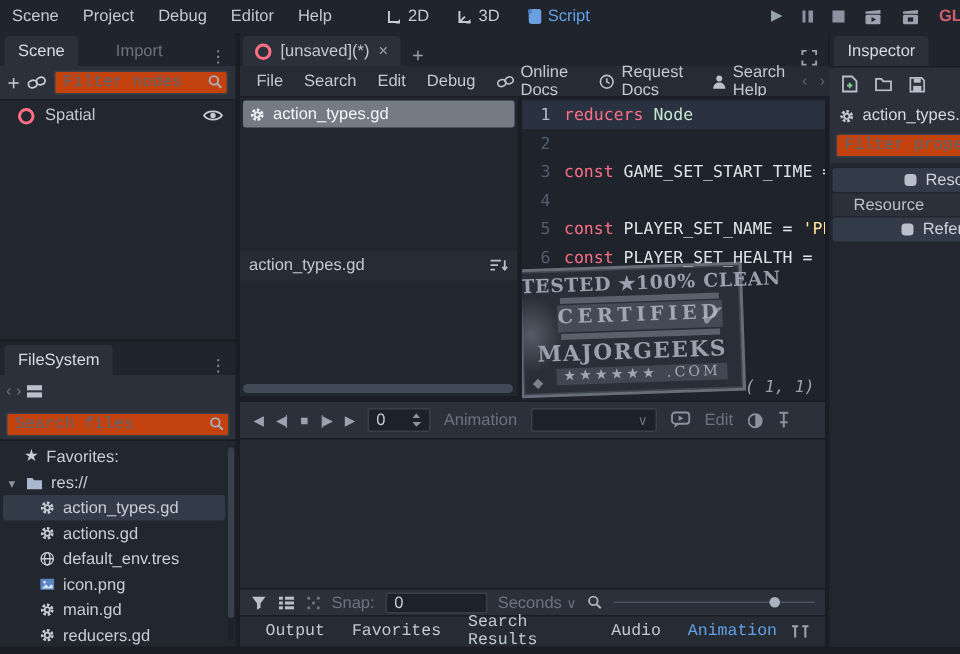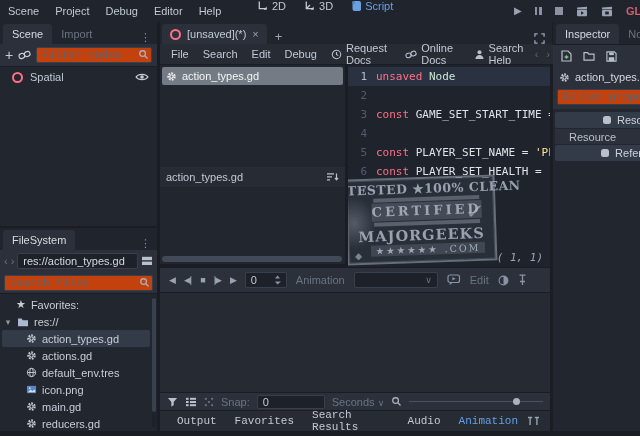--- a/index.html
+++ b/index.html
@@ -7,35 +7,35 @@
        font-family:"Liberation Sans",sans-serif;font-size:11px;color:#c3c9d3;cursor:default;
        -webkit-user-select:none;user-select:none;}
   .dim{color:#6b7382;}
   svg{display:block;flex:none;}
 
   
   .topbar{position:absolute;left:0;top:0;width:640px;height:22px;background:#20242c;
           display:flex;align-items:center;}
   .menu-item{padding:0 8px;height:22px;display:flex;align-items:center;}
   .modes{position:absolute;left:250px;top:0;height:22px;display:flex;align-items:center;gap:4px;}
-  .mode{display:flex;align-items:flex-start;gap:4px;padding:0 7px;height:22px;}
+  .mode{display:flex;align-items:center;gap:4px;padding:0 7px;height:22px;}
   .mode.active{color:#64a0e8;}
   .playbar{position:absolute;left:514px;top:0;height:22px;display:flex;align-items:center;gap:13px;}
   .glyph-btn{color:#9aa2b0;font-size:10px;line-height:1;}
   .bars{display:inline-flex;gap:2px;}
   .bars i{width:2.5px;height:8px;background:#8b93a2;}
   .sq{width:8px;height:8px;background:#8b93a2;}
   .renderer{position:absolute;left:626px;top:0;height:22px;display:flex;align-items:center;
             color:#d0606c;font-weight:bold;white-space:nowrap;}
 
   
   .dock-tabs{height:22px;background:#20242c;display:flex;align-items:flex-end;padding-left:3px;}
   .tab{height:20px;padding:0 9px;display:flex;align-items:center;gap:4px;background:#2b303a;
        border-radius:3px 3px 0 0;color:#d6dbe3;white-space:nowrap;}
-  .tab.dim{background:transparent;color:#6b7382;}
+  .tab.dim{background:transparent;color:#6b7382;margin-left:16px;}
   .dots{margin-left:auto;padding:0 6px;color:#8b93a2;font-size:11px;}
   .toolbar{height:22px;background:#2b303a;display:flex;align-items:center;padding:0 5px;gap:5px;}
   .input-wrap{position:relative;flex:1;height:16px;}
   .input-wrap input{width:100%;height:100%;box-sizing:border-box;background:#c2410c;
       border:1px solid #3a4049;border-radius:2px;color:#c3c9d3;padding:0 18px 0 5px;
       font-family:Liberation Mono, monospace;font-size:11px;outline:none;}
   .input-wrap input::placeholder{color:#5d6573;}
   .input-wrap .mag{position:absolute;right:3px;top:2px;}
   .well{background:#1d2129;border:1px solid #3a4049;border-radius:2px;display:flex;
         align-items:center;padding:0 5px;height:16px;box-sizing:border-box;}
@@ -264,21 +264,20 @@
   </div>
 
   <div class="fs-dock">
     <div class="dock-tabs">
       <span class="tab">FileSystem</span>
       <span class="dots">⋮</span>
     </div>
     <div class="fs-nav">
       <span class="dim">‹</span>
       <span class="dim">›</span>
-      <span class="well fs-path">res://action_types.gd</span>
       <span>
           <svg width="12" height="10" viewBox="0 0 12 10">
             <rect x="1" y="0.8" width="10" height="3.4" fill="#b9c0cb"></rect>
             <rect x="1" y="5.6" width="10" height="3.4" fill="#b9c0cb"></rect>
           </svg>
         </span>
     </div>
     <div class="fs-search">
       <span class="input-wrap">
         <input placeholder="Search files" style="">
@@ -384,36 +383,36 @@
         </svg>
       </span>
   </div>
 
   <div class="script-menubar">
     <span class="smenu">File</span>
     <span class="smenu">Search</span>
     <span class="smenu">Edit</span>
     <span class="smenu">Debug</span>
     <span class="doclink">
+      <span style="transform:rotate(-20deg);">
+          <svg width="12" height="7" viewBox="0 0 14 8">
+            <rect x="0.8" y="1.4" width="6.2" height="5.2" rx="2.6" fill="none" stroke="#b9c0cb" stroke-width="1.3"></rect>
+            <rect x="7" y="1.4" width="6.2" height="5.2" rx="2.6" fill="none" stroke="#b9c0cb" stroke-width="1.3"></rect>
+          </svg>
+        </span>
+      <span>Online Docs</span>
+    </span>
+    <span class="doclink">
       <span>
           <svg width="11" height="11" viewBox="0 0 12 12">
             <circle cx="6" cy="6" r="4.6" fill="none" stroke="#b9c0cb" stroke-width="1.2"></circle>
             <path d="M6 3.4V6l2 1.2" fill="none" stroke="#b9c0cb" stroke-width="1.2"></path>
           </svg>
         </span>
       <span>Request Docs</span>
-    </span>
-    <span class="doclink">
-      <span style="transform:rotate(-20deg);">
-          <svg width="12" height="7" viewBox="0 0 14 8">
-            <rect x="0.8" y="1.4" width="6.2" height="5.2" rx="2.6" fill="none" stroke="#b9c0cb" stroke-width="1.3"></rect>
-            <rect x="7" y="1.4" width="6.2" height="5.2" rx="2.6" fill="none" stroke="#b9c0cb" stroke-width="1.3"></rect>
-          </svg>
-        </span>
-      <span>Online Docs</span>
     </span>
     <span class="doclink">
       <span>
           <svg width="11" height="11" viewBox="0 0 12 12">
             <circle cx="6" cy="3.6" r="2.2" fill="#b9c0cb"></circle>
             <path d="M1.5 11c.4-3 2.2-4.4 4.5-4.4s4.1 1.4 4.5 4.4z" fill="#b9c0cb"></path>
           </svg>
         </span>
       <span>Search Help</span>
     </span>
@@ -445,21 +444,21 @@
               <path d="M8.9 5.9l1.6 1.9 1.6-1.9"></path>
             </g>
           </svg>
         </span>
     </div>
     <div class="members-hscroll"></div>
   </div>
 
   <div class="code">
     <div class="code-line current">
-      <span class="ln">1</span><span class="tok-kw">unsaved</span><span class="tok-pl"> </span><span class="tok-ty">Node</span>
+      <span class="ln">1</span><span class="tok-kw">reducers</span><span class="tok-pl"> </span><span class="tok-ty">Node</span>
     </div>
     <div class="code-line">
       <span class="ln">2</span>
     </div>
     <div class="code-line">
       <span class="ln">3</span><span class="tok-kw">const</span><span class="tok-pl"> GAME_SET_START_TIME </span><span class="tok-op">=</span>
     </div>
     <div class="code-line">
       <span class="ln">4</span>
     </div>

